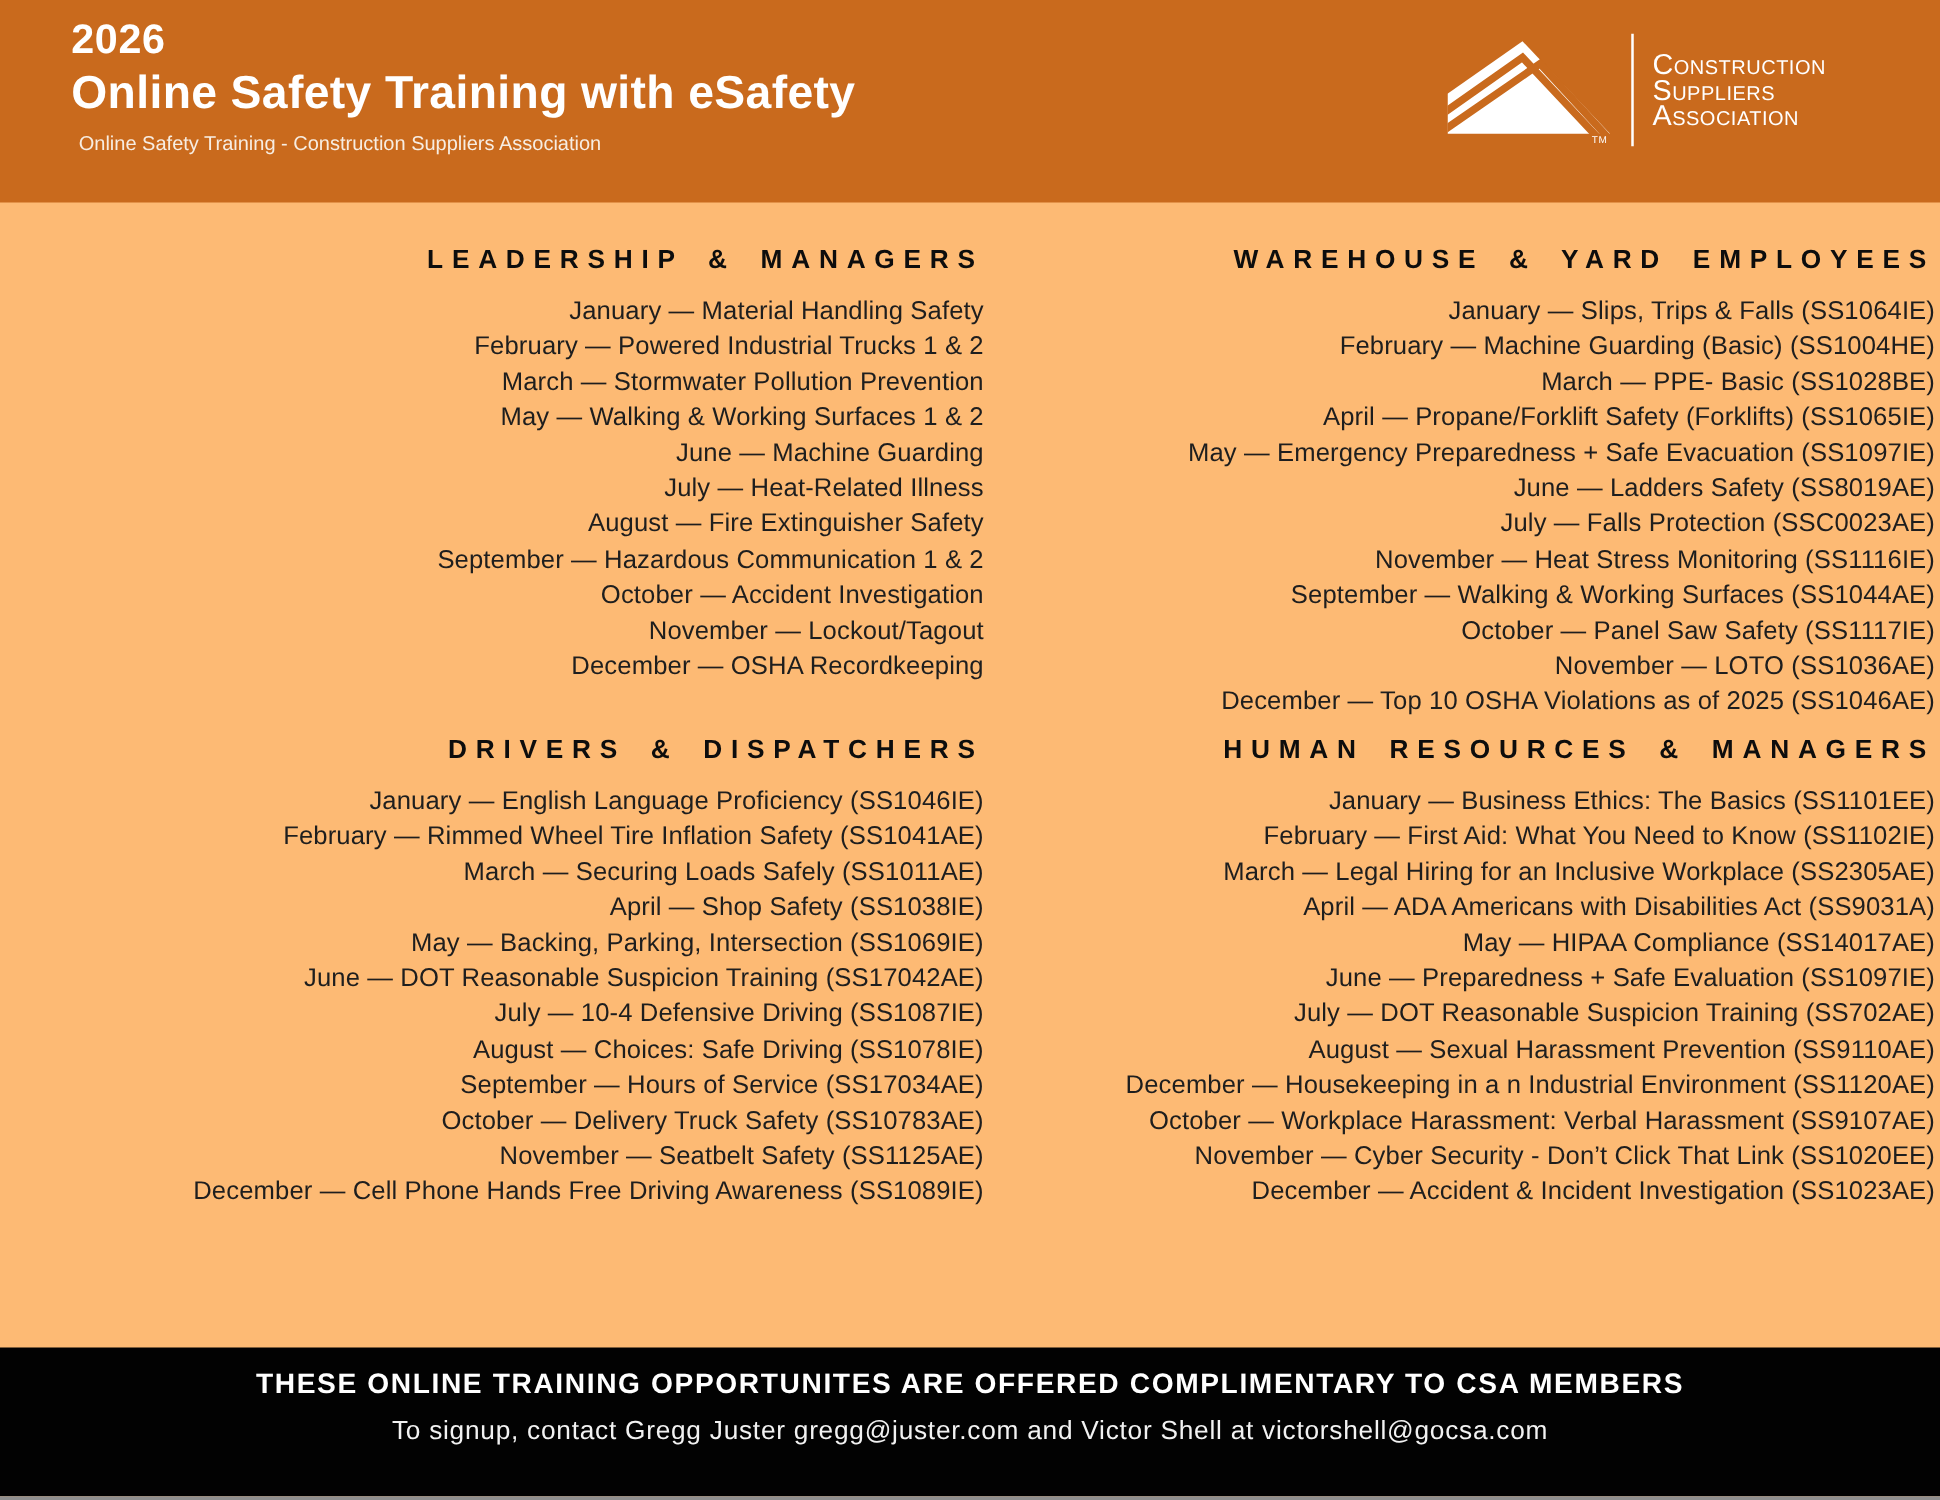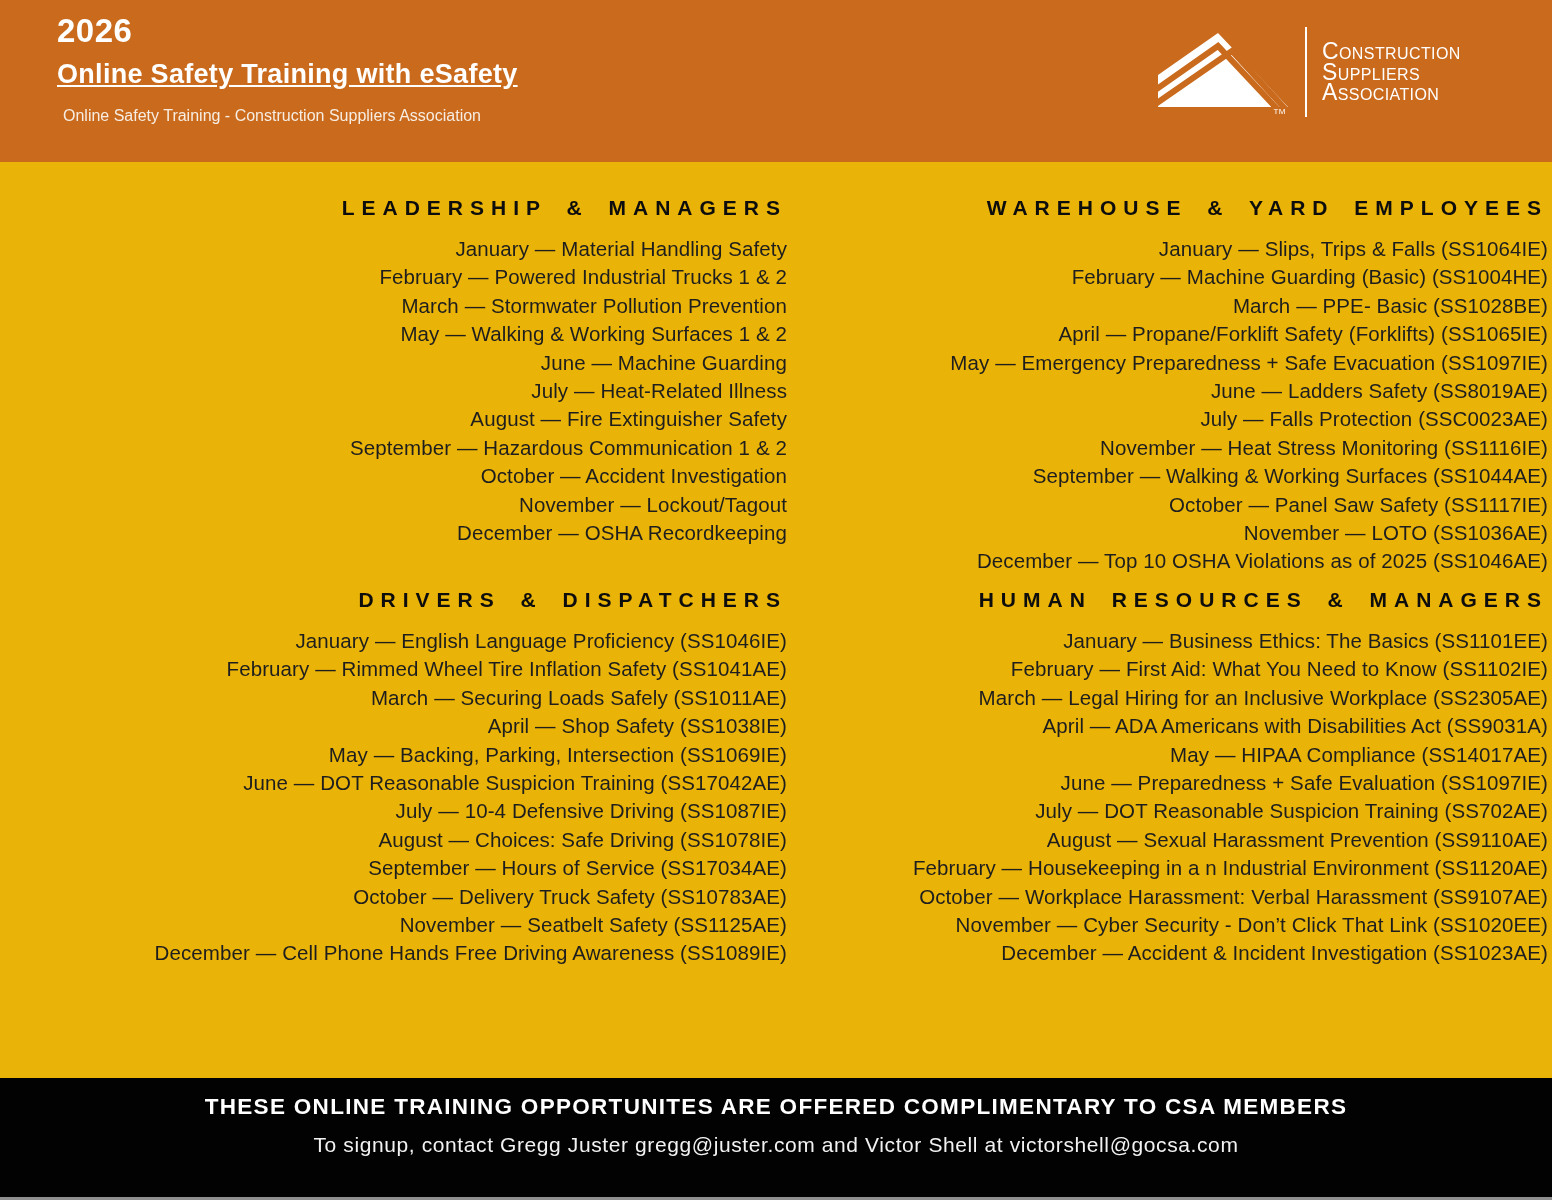--- a/index.html
+++ b/index.html
@@ -1,30 +1,30 @@
 <!DOCTYPE html>
 <html><head>
 <meta charset="utf-8">
 <style>
   html,body{margin:0;padding:0;background:#ffffff;}
   .page{
     position:relative;
     width:1552px;height:1200px;
-    background:#eab308;
+    background:#fdba74;
     font-family:"Liberation Sans", sans-serif;
     overflow:hidden;
   }
   
   .banner{
     position:absolute;left:0;top:0;width:1552px;height:162px;
     background:#C96A1D;color:#ffffff;
   }
   .banner-text{position:absolute;left:57px;top:12px;}
   .year{font-size:33px;font-weight:bold;line-height:38px;letter-spacing:0.5px;}
-  .main-title{font-size:27px;font-weight:bold;line-height:48px;letter-spacing:0.3px;text-decoration:underline;}
+  .main-title{font-size:37px;font-weight:bold;line-height:48px;letter-spacing:0.3px;}
   .sub-link{
     display:inline-block;margin-left:6px;margin-top:9px;
     font-size:16px;color:#f7ede2;
     text-underline-offset:5px;text-decoration-thickness:2px;
     cursor:pointer;
   }
   
   .logo{position:absolute;left:1158px;top:26px;display:flex;align-items:center;}
   .logo-icon{position:relative;width:130px;height:92px;}
   .logo-tm{position:absolute;right:2px;bottom:2px;font-size:8px;color:#ffffff;letter-spacing:0.5px;}
@@ -146,21 +146,21 @@
     <h2 class="section-title">HUMAN RESOURCES &amp; MANAGERS</h2>
     <ul class="items">
         <li class="item">January — Business Ethics: The Basics (SS1101EE)</li>
         <li class="item"> February — First Aid: What You Need to Know (SS1102IE)</li>
         <li class="item"> March — Legal Hiring for an Inclusive Workplace (SS2305AE)</li>
         <li class="item"> April — ADA Americans with Disabilities Act (SS9031A)</li>
         <li class="item"> May — HIPAA Compliance (SS14017AE)</li>
         <li class="item"> June — Preparedness + Safe Evaluation (SS1097IE)</li>
         <li class="item"> July — DOT Reasonable Suspicion Training (SS702AE)</li>
         <li class="item"> August — Sexual Harassment Prevention (SS9110AE)</li>
-        <li class="item"> February — Housekeeping in a n Industrial Environment (SS1120AE)</li>
+        <li class="item"> December — Housekeeping in a n Industrial Environment (SS1120AE)</li>
         <li class="item"> October — Workplace Harassment: Verbal Harassment (SS9107AE)</li>
         <li class="item"> November — Cyber Security - Don’t Click That Link (SS1020EE)</li>
         <li class="item"> December — Accident &amp; Incident Investigation (SS1023AE)</li>
       </ul>
   </section>
 
   <footer class="footer">
     <div class="footer-line1">THESE ONLINE TRAINING OPPORTUNITES ARE OFFERED COMPLIMENTARY TO CSA MEMBERS</div>
     <div class="footer-line2">To signup, contact Gregg Juster gregg@juster.com and Victor Shell at victorshell@gocsa.com</div>
   </footer>

